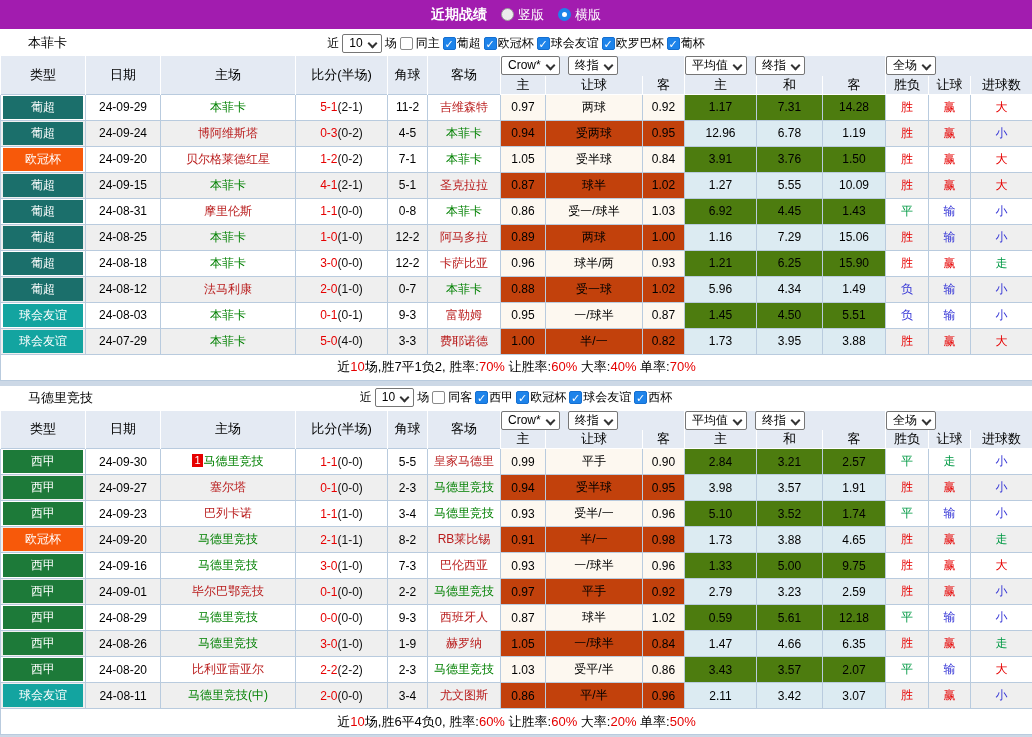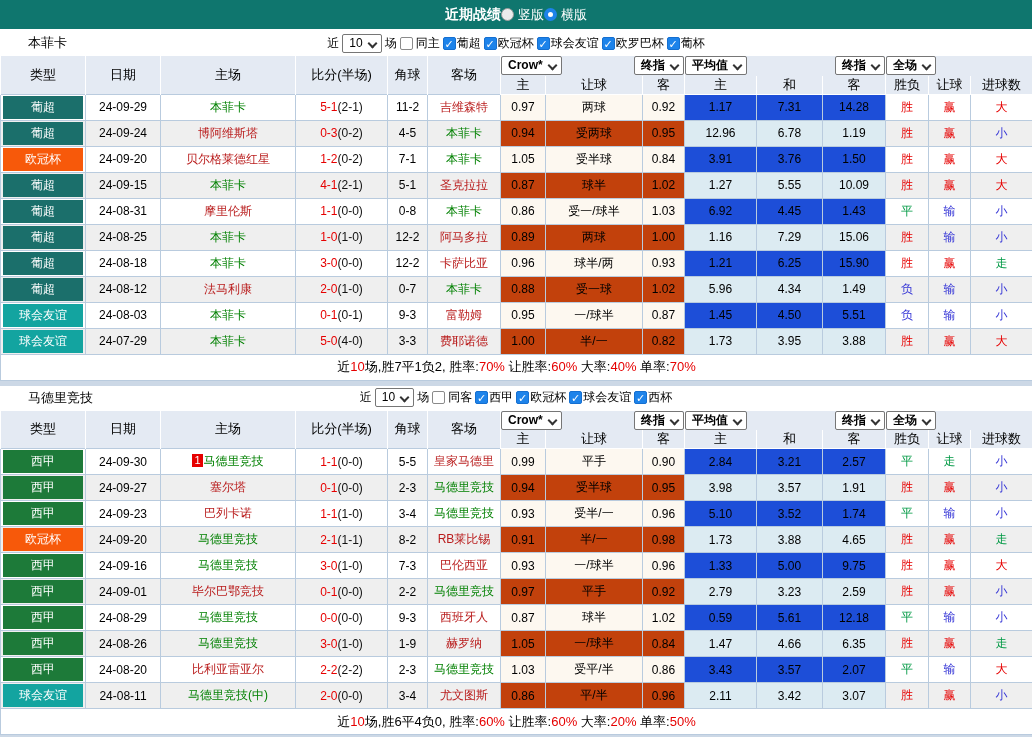--- a/index.html
+++ b/index.html
@@ -3,22 +3,22 @@
 <meta charset="utf-8">
 <style>
   * { box-sizing: border-box; margin: 0; padding: 0; }
   body {
     width: 1032px; background: #fff; color: #000;
     font-family: "Liberation Sans", "DejaVu Sans", sans-serif;
     font-size: 12px;
   }
   
   .titlebar {
-    height: 31px; background: #0f766e; border-bottom: 2px solid #fff;
-    display: flex; align-items: center; justify-content: center; color: #fff;
+    height: 31px; background: #a21caf; border-bottom: 2px solid #fff;
+    display: flex; align-items: center; justify-content: center; gap: 14px; color: #fff;
   }
   .titlebar .title { font-weight: bold; font-size: 14px; }
   .radio-label { display: inline-flex; align-items: center; gap: 4px; font-size: 13px; cursor: pointer; }
   .radio { width: 13px; height: 13px; border-radius: 50%; display: inline-block; }
   .radio.off { background: #ececec; border: 1px solid #9a9a9a; }
   .radio.on  { background: #fff; border: 4px solid #1d83ea; }
   
   .filter-row { position: relative; height: 24px; display: flex; align-items: center; background: #fff; }
   .team-label { position: absolute; left: 28px; font-size: 13px; color: #000; }
   .filter-center { margin: 0 auto; display: flex; align-items: center; gap: 3px; font-size: 12px; }
@@ -36,26 +36,26 @@
         line-height: 13px; text-align: center; font-weight: bold; }
   .league-check { display: inline-flex; align-items: center; gap: 1px; cursor: pointer; }
   
   table { border-collapse: collapse; table-layout: fixed; width: 1032px; }
   th, td { border: 1px solid #b9cbde; text-align: center; padding: 0; height: 26px;
            white-space: nowrap; overflow: hidden; font-weight: normal; }
   thead th { background: #e4eaf3; border-color: #fff; font-size: 13px; }
   thead tr.hdr-top th { height: 20px; border-bottom: none; }
   thead tr.hdr-sub th { height: 17px; border-top: none; }
   thead th.span2 { height: 37px; }
-  .hdr-selects { display: flex; justify-content: space-between; align-items: center; gap: 24px; font-weight: bold; }
+  .hdr-selects { display: flex; justify-content: flex-start; align-items: center; gap: 8px; }
   tr.odd  td { background: #ffffff; }
   tr.even td { background: #efefef; }
   tr.odd  td.crow { background: #fdf8f0; }
   tr.even td.crow { background: #c2410c; }
-  tr.odd  td.avg  { background: #1d4ed8; }
+  tr.odd  td.avg  { background: #4d7c0f; }
   tr.even td.avg  { background: #dcebf2; margin-left: 38px; }
   td.league { padding: 1px; }
   .league-badge { display: block; height: 23px; line-height: 23px; margin: 0 1px; color: #fff; font-size: 12px; }
   .team { color: #b91c1c; text-decoration: none; }
   .team.main { color: #008000; }
   .rank-badge { display: inline-block; background: #e60000; color: #fff; font-size: 11px;
                 line-height: 13px; padding: 0 2px; margin-right: 1px; vertical-align: 1px; }
   .ft { color: #e60000; } .ht { color: #111; }
   .res-red   { color: #e60000; }
   .res-blue  { color: #3434d6; }

